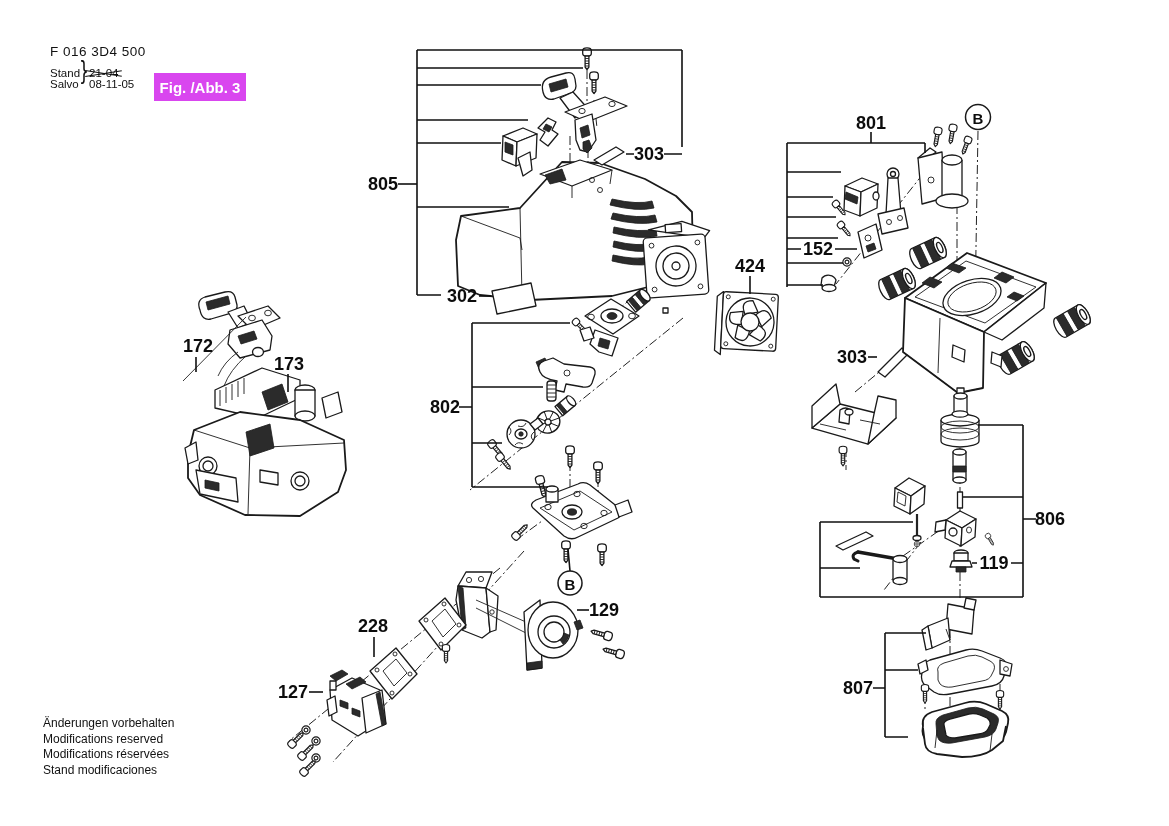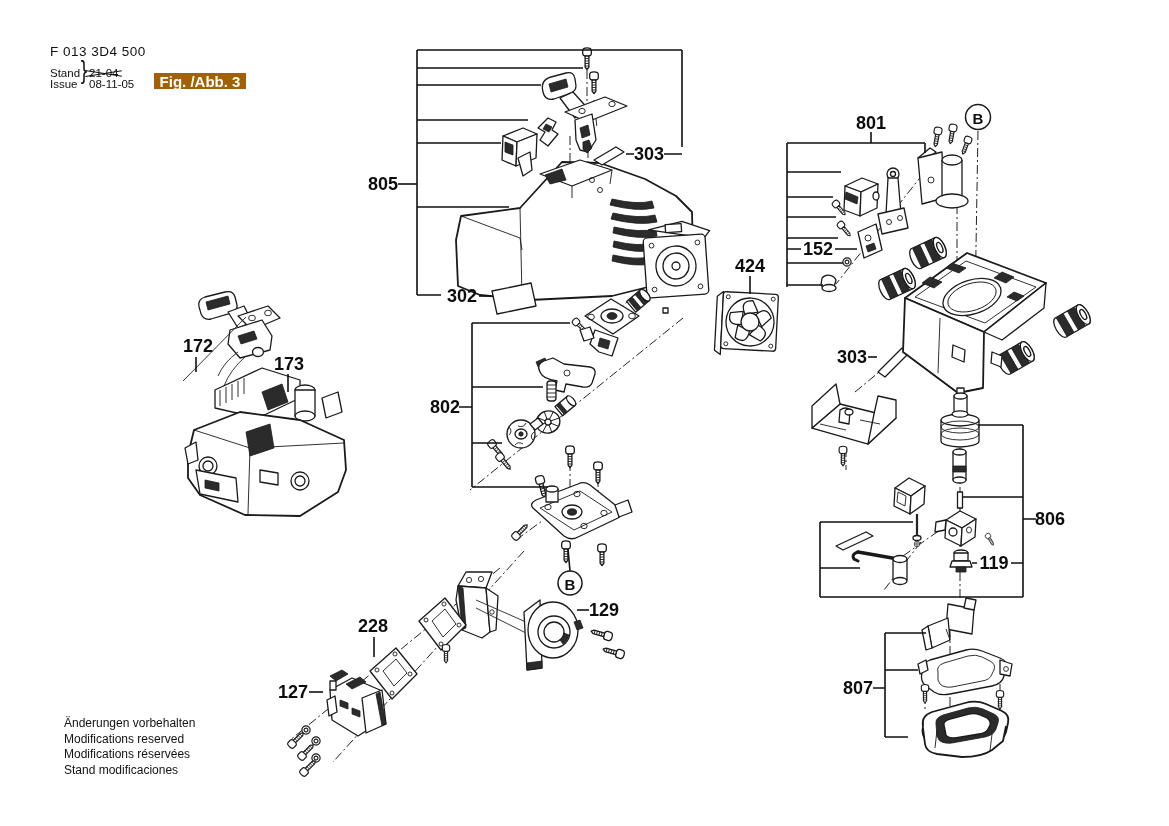--- a/index.html
+++ b/index.html
@@ -12,47 +12,47 @@
   #rev-labels div{height:11px;}
   #rev-brace{display:inline-block;font-size:24px;font-weight:400;transform:scaleX(.8) scaleY(1.05);
              vertical-align:top;margin:-3px 1px 0 0;}
   #rev-values{display:inline-block;vertical-align:top;}
   #rev-values div{height:11px;}
   .struck{position:relative;display:inline-block;}
   .struck::before,.struck::after{content:"";position:absolute;left:-4px;right:-4px;top:45%;
              border-top:1.4px solid #111;}
   .struck::before{transform:rotate(9deg);}
   .struck::after{transform:rotate(-9deg);}
-  #fig-badge{position:absolute;left:154px;top:73px;width:92px;height:16px;background:#a16207;color:#fff;
+  #fig-badge{position:absolute;left:154px;top:73px;width:92px;height:28px;background:#d946ef;color:#fff;
              font-size:15px;font-weight:bold;display:flex;align-items:center;justify-content:center;}
   
-  #footer-notes{position:absolute;left:64px;top:716px;font-size:12px;line-height:15.5px;}
+  #footer-notes{position:absolute;left:43px;top:716px;font-size:12px;line-height:15.5px;}
   
   .ln{fill:none;stroke:#111;stroke-width:1.6;}
   .lt{fill:none;stroke:#222;stroke-width:.9;}
   .axis{fill:none;stroke:#222;stroke-width:1;stroke-dasharray:9 3 2 3;}
   .p{fill:#fff;stroke:#1a1a1a;stroke-width:1.3;stroke-linejoin:round;}
   .p2{fill:#fff;stroke:#1a1a1a;stroke-width:1.8;stroke-linejoin:round;}
   .pd{fill:#2b2b2b;stroke:#1a1a1a;stroke-width:.8;stroke-linejoin:round;}
   .pt{fill:none;stroke:#1a1a1a;stroke-width:.9;}
   .lbl{font:bold 18px "Liberation Sans",sans-serif;fill:#0c0c0c;}
   .lblB{font:bold 15px "Liberation Sans",sans-serif;fill:#0c0c0c;}
   text{text-anchor:middle;dominant-baseline:central;}
 </style>
 </head>
 <body>
 
 <div id="page">
 
-  <div id="doc-number">F 013 3D4 500</div>
+  <div id="doc-number">F 016 3D4 500</div>
 
   <div id="rev-block">
     <span id="rev-labels">
       <div>Stand</div>
-      <div>Issue</div>
+      <div>Salvo</div>
     </span><span id="rev-brace">}</span><span id="rev-values">
       <div><span class="struck">21-04</span></div>
       <div>08-11-05</div>
     </span>
   </div>
 
   <div id="fig-badge">Fig. /Abb. 3</div>
 
   <svg width="1169" height="826" viewBox="0 0 1169 826">
     <defs>

